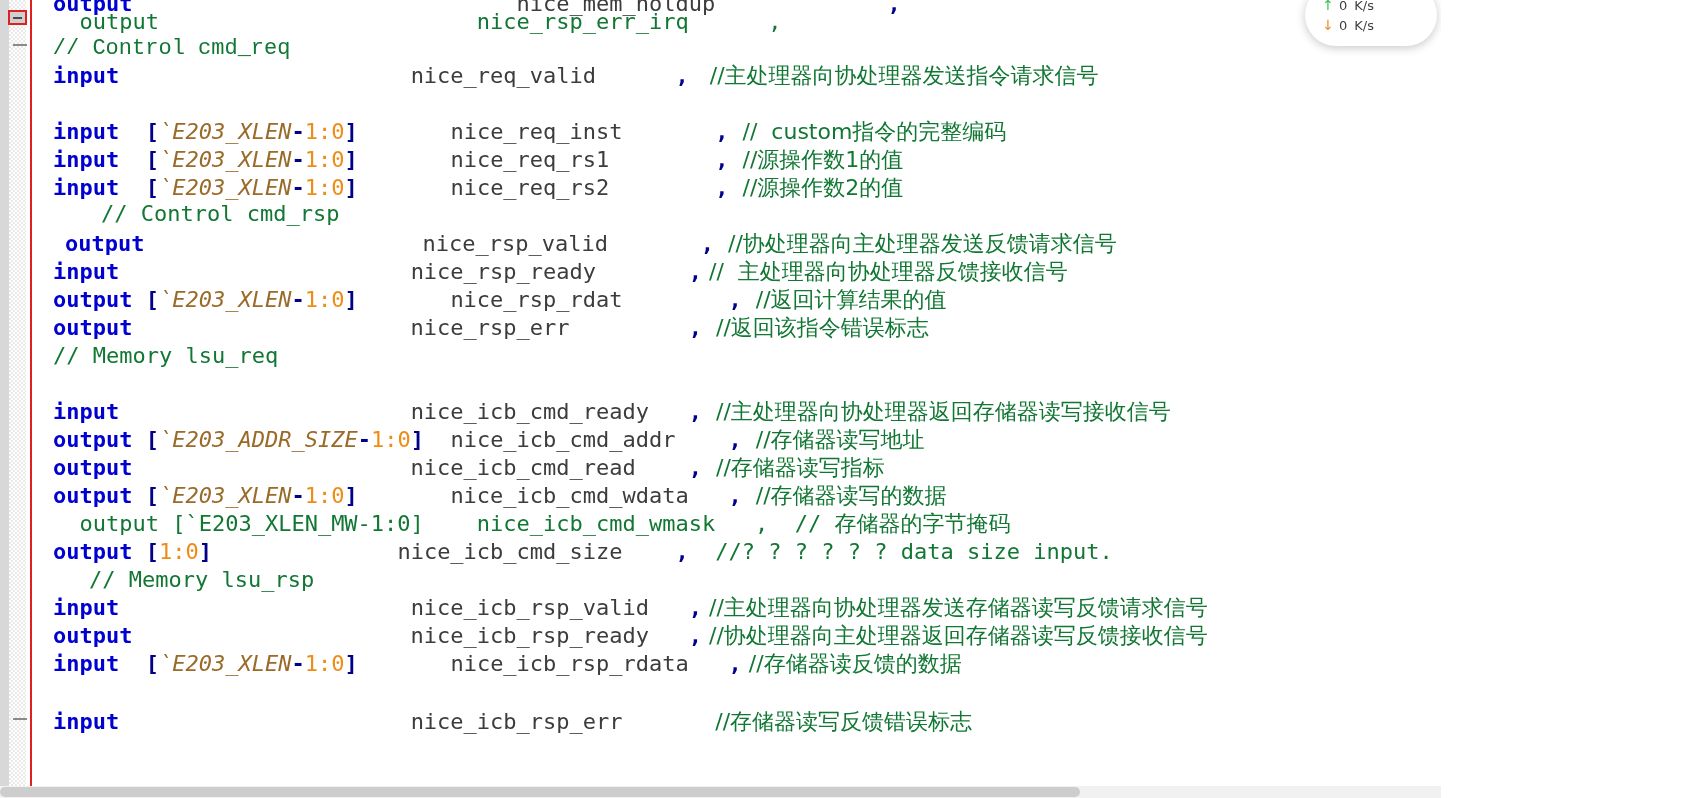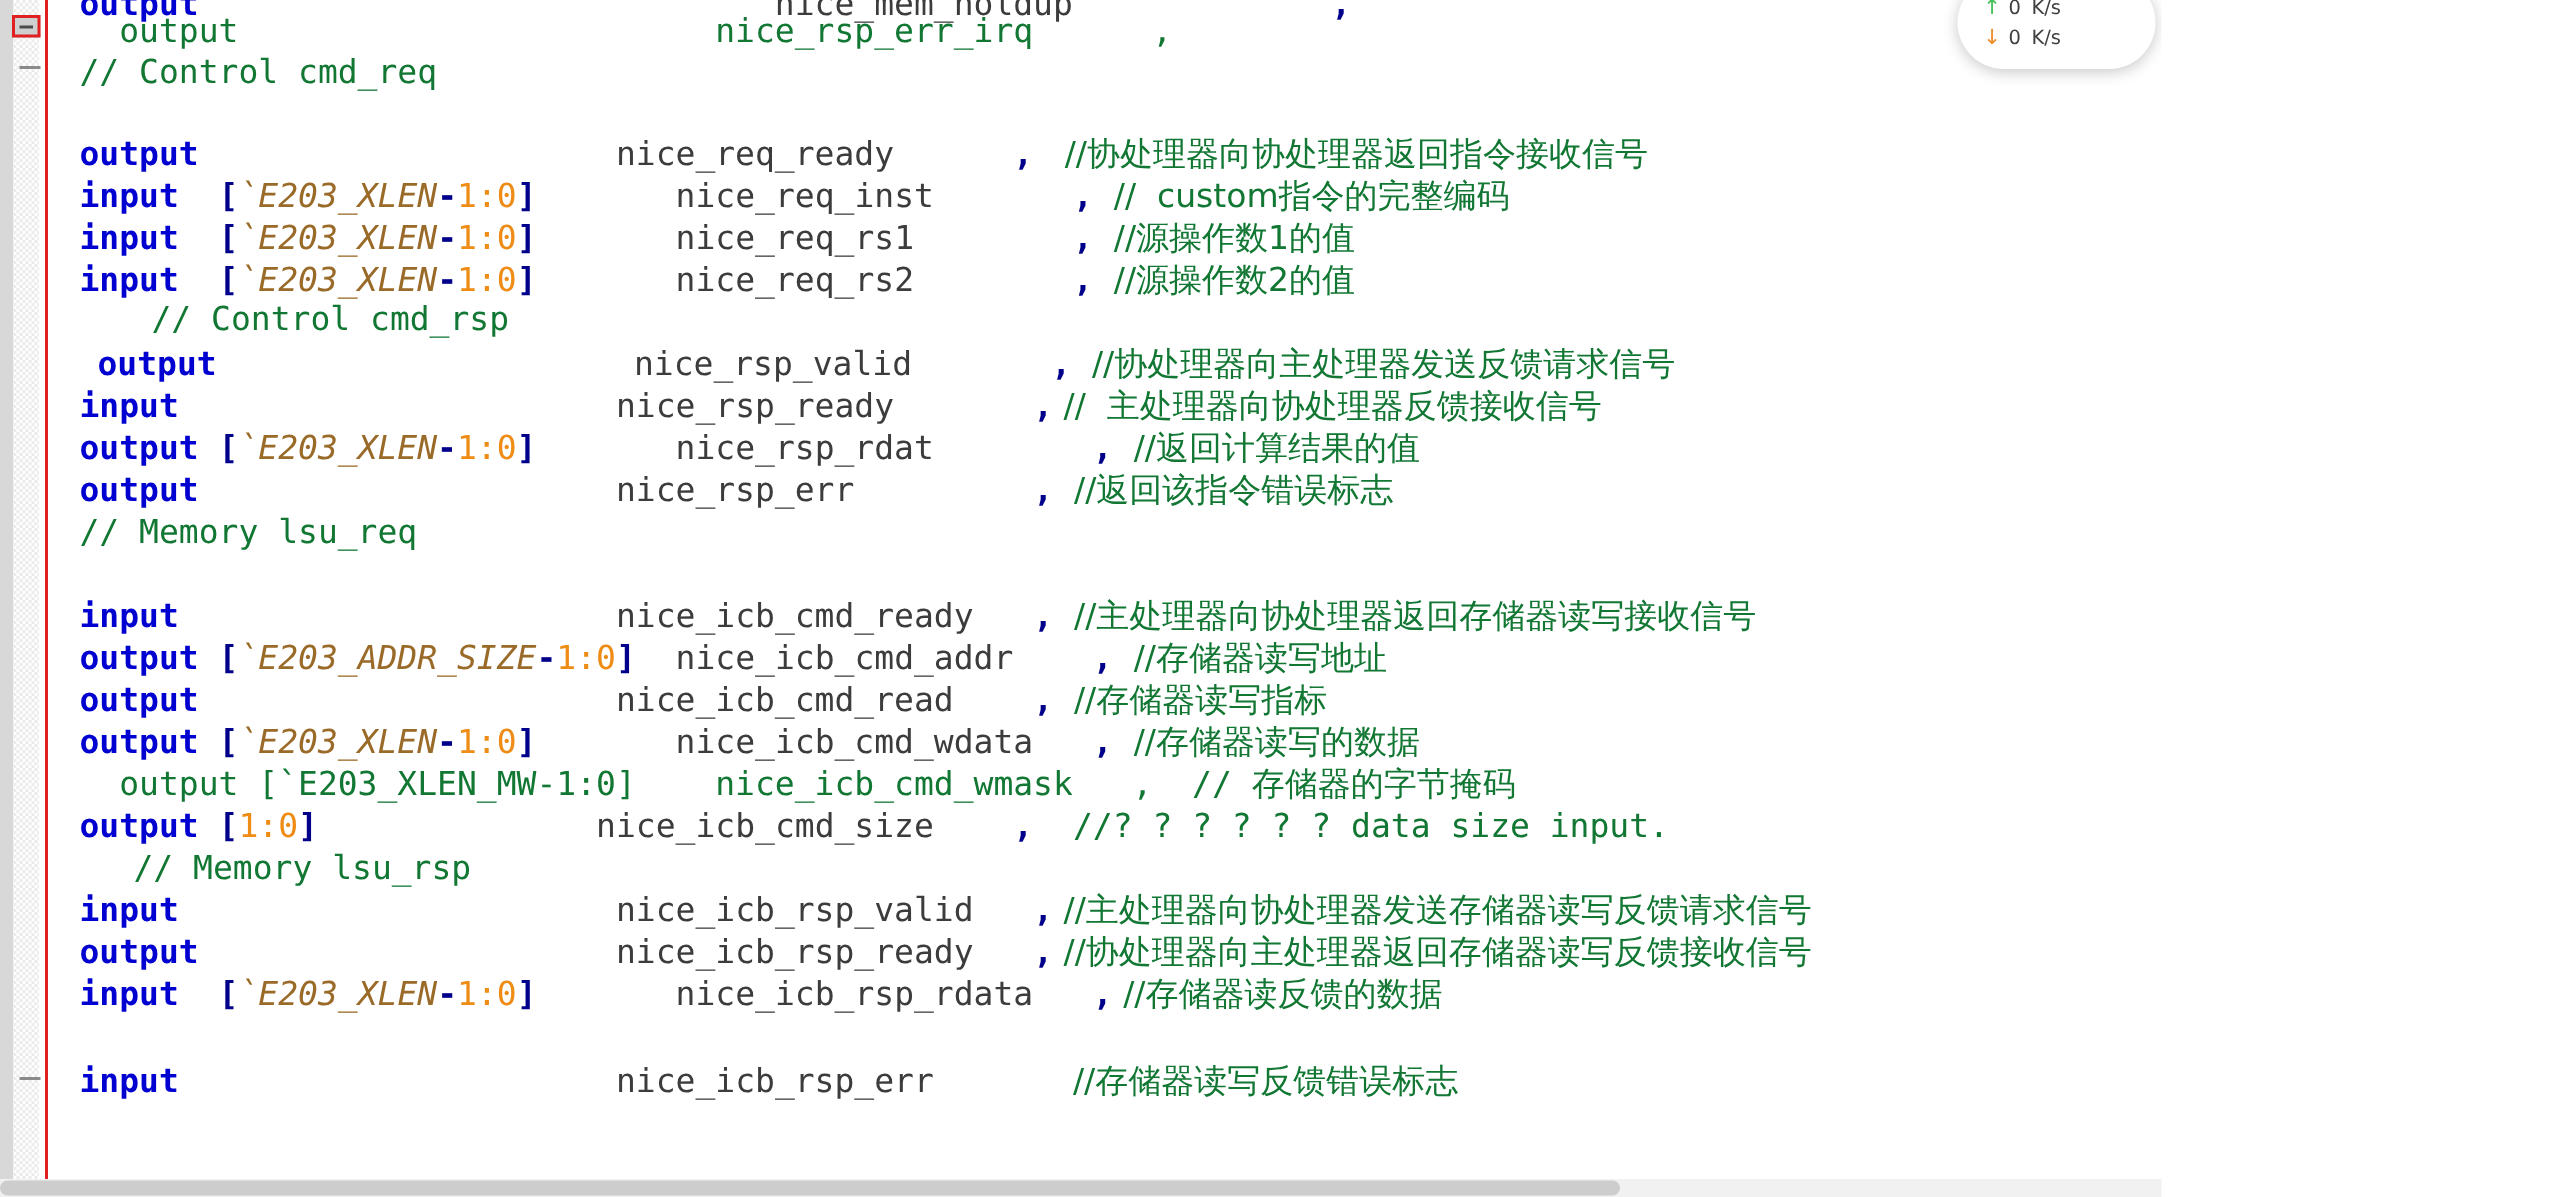--- a/index.html
+++ b/index.html
@@ -173,22 +173,22 @@
   }
 </style>
 </head>
 <body>
 
 <div id="editor">
 
   <div class="code-surface">
       <div class="line" style="top: -10px;"><span class="seg kw">    output</span><span class="seg plain">                             </span><span class="seg ident">nice_mem_holdup</span><span class="seg plain">             </span><span class="seg punct">,</span></div>
       <div class="line" style="top: 8px;"><span class="seg comment">//    output                        nice_rsp_err_irq      ,</span></div>
-      <div class="line" style="top: 35px;"><span class="seg comment">    // Control cmd_req</span></div>
-      <div class="line" style="top: 90px;"><span class="seg kw">    output</span><span class="seg plain">                     </span><span class="seg ident">nice_req_ready</span><span class="seg plain">      </span><span class="seg punct">,</span><span class="seg comment-cn">   //协处理器向协处理器返回指令接收信号</span></div>
+      <div class="line" style="top: 35px; font-family: Liberation Mono, monospace;"><span class="seg comment">    // Control cmd_req</span></div>
+      <div class="line" style="top: 62px;"><span class="seg kw">    input</span><span class="seg plain">                      </span><span class="seg ident">nice_req_valid</span><span class="seg plain">      </span><span class="seg punct">,</span><span class="seg comment-cn">   //主处理器向协处理器发送指令请求信号</span></div>
       <div class="line" style="top: 118px;"><span class="seg kw">    input</span><span class="seg plain">  </span><span class="seg punct">[</span><span class="seg macro">`E203_XLEN</span><span class="seg punct">-</span><span class="seg num">1:0</span><span class="seg punct">]</span><span class="seg plain">       </span><span class="seg ident">nice_req_inst</span><span class="seg plain">       </span><span class="seg punct">,</span><span class="seg comment-cn">  //  custom指令的完整编码</span></div>
       <div class="line" style="top: 146px;"><span class="seg kw">    input</span><span class="seg plain">  </span><span class="seg punct">[</span><span class="seg macro">`E203_XLEN</span><span class="seg punct">-</span><span class="seg num">1:0</span><span class="seg punct">]</span><span class="seg plain">       </span><span class="seg ident">nice_req_rs1</span><span class="seg plain">        </span><span class="seg punct">,</span><span class="seg comment-cn">  //源操作数1的值</span></div>
       <div class="line" style="top: 174px;"><span class="seg kw">    input</span><span class="seg plain">  </span><span class="seg punct">[</span><span class="seg macro">`E203_XLEN</span><span class="seg punct">-</span><span class="seg num">1:0</span><span class="seg punct">]</span><span class="seg plain">       </span><span class="seg ident">nice_req_rs2</span><span class="seg plain">        </span><span class="seg punct">,</span><span class="seg comment-cn">  //源操作数2的值</span></div>
       <div class="line" style="top: 200px; padding-left: 48px;"><span class="seg comment">    // Control cmd_rsp</span></div>
       <div class="line" style="top: 230px; padding-left: 12px;"><span class="seg kw">    output</span><span class="seg plain">                     </span><span class="seg ident">nice_rsp_valid</span><span class="seg plain">       </span><span class="seg punct">,</span><span class="seg comment-cn">  //协处理器向主处理器发送反馈请求信号</span></div>
       <div class="line" style="top: 258px;"><span class="seg kw">    input</span><span class="seg plain">                      </span><span class="seg ident">nice_rsp_ready</span><span class="seg plain">       </span><span class="seg punct">,</span><span class="seg comment-cn"> //  主处理器向协处理器反馈接收信号</span></div>
       <div class="line" style="top: 286px;"><span class="seg kw">    output</span><span class="seg plain"> </span><span class="seg punct">[</span><span class="seg macro">`E203_XLEN</span><span class="seg punct">-</span><span class="seg num">1:0</span><span class="seg punct">]</span><span class="seg plain">       </span><span class="seg ident">nice_rsp_rdat</span><span class="seg plain">        </span><span class="seg punct">,</span><span class="seg comment-cn">  //返回计算结果的值</span></div>
       <div class="line" style="top: 314px;"><span class="seg kw">    output</span><span class="seg plain">                     </span><span class="seg ident">nice_rsp_err</span><span class="seg plain">         </span><span class="seg punct">,</span><span class="seg comment-cn">  //返回该指令错误标志</span></div>
       <div class="line" style="top: 342px;"><span class="seg comment">    // Memory lsu_req</span></div>
       <div class="line" style="top: 398px;"><span class="seg kw">    input</span><span class="seg plain">                      </span><span class="seg ident">nice_icb_cmd_ready</span><span class="seg plain">   </span><span class="seg punct">,</span><span class="seg comment-cn">  //主处理器向协处理器返回存储器读写接收信号</span></div>

